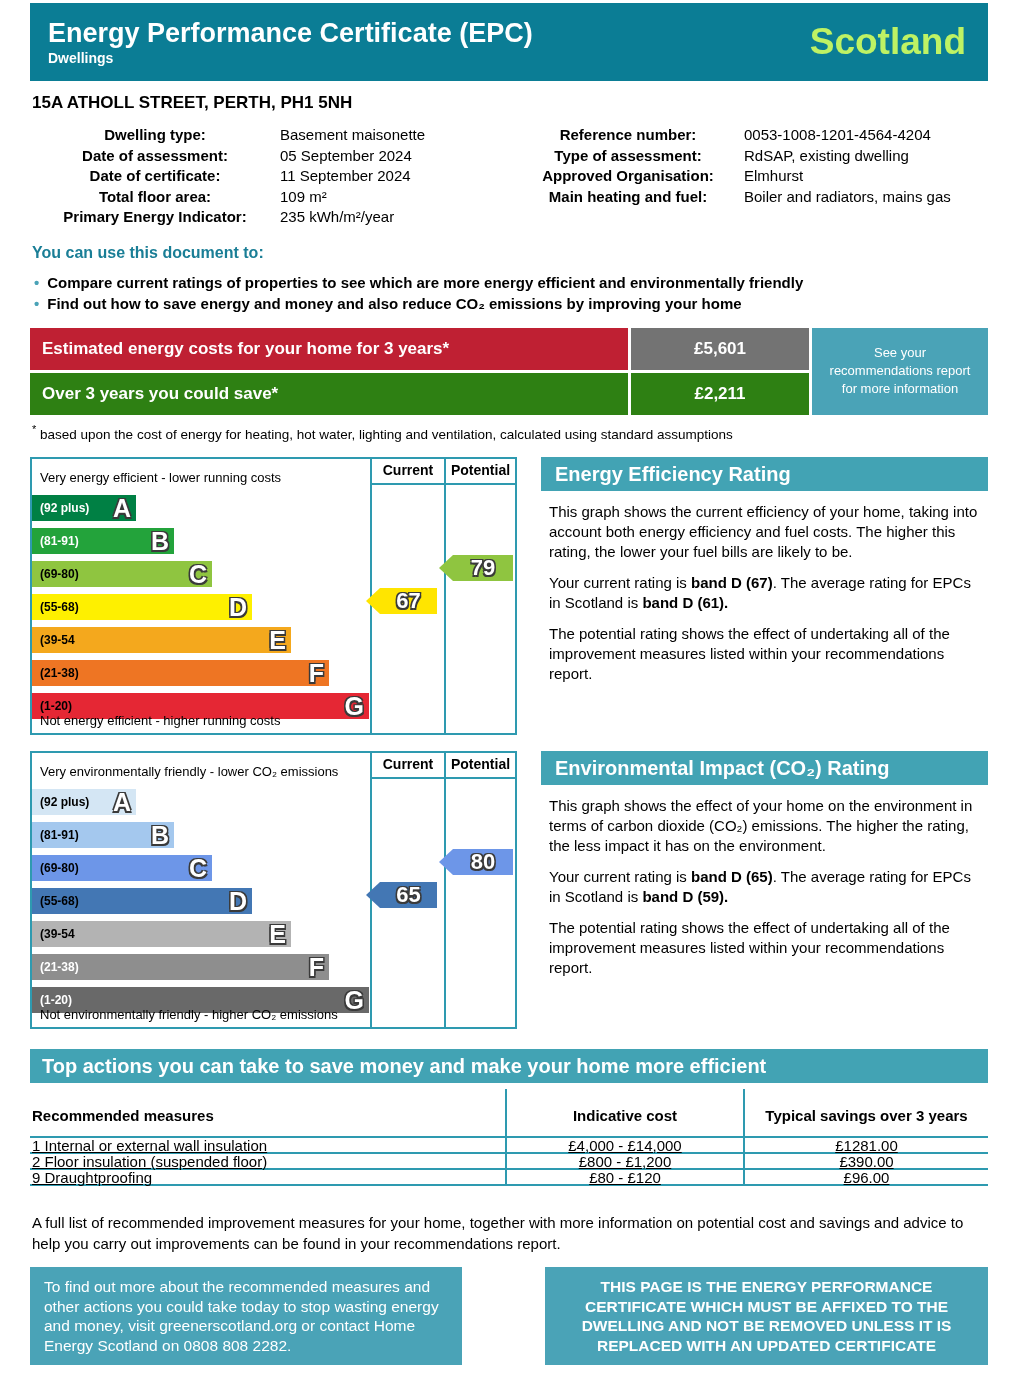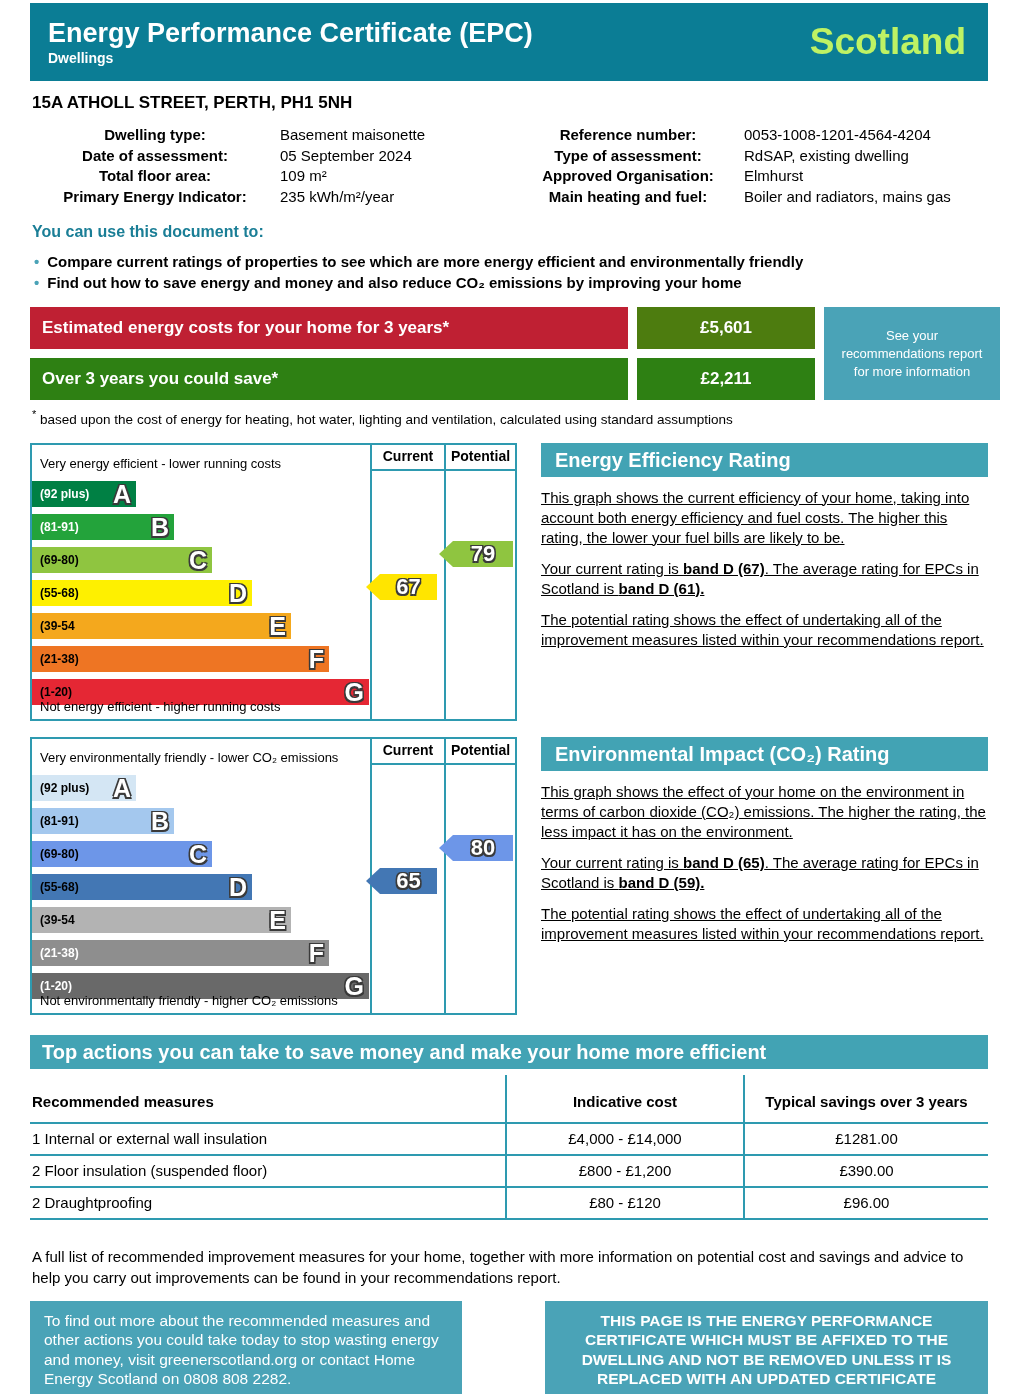--- a/index.html
+++ b/index.html
@@ -27,21 +27,21 @@
   .col-r .dlabel { width:232px; flex:0 0 232px; }
   .dvalue { flex:1; }
 
   
   .docuse-h { color:#1a7e96; font-weight:bold; font-size:16px; margin:16px 0 10px 2px; }
   .bullets { margin:0 0 14px 2px; }
   .bullet { display:flex; font-size:15px; font-weight:bold; line-height:21px; }
   .bullet .dot { color:#4aa3b7; margin:0 8px 0 2px; font-size:15px; }
 
   
-  .costgrid { display:grid; grid-template-columns:598px 178px 176px; grid-template-rows:42px 42px; gap:9px; }
+  .costgrid { display:grid; grid-template-columns:598px 178px 176px; grid-template-rows:42px 42px; gap:3px; }
   .costcell { color:#fff; display:flex; align-items:center; }
   .cost-label { padding-left:12px; font-weight:bold; font-size:17px; }
   .cost-value { justify-content:center; font-weight:bold; font-size:17px; }
   .cost-note { grid-column:3; grid-row:1 / span 2; background:#4aa3b7; color:#fff; font-size:13px; text-align:center; display:flex; align-items:center; justify-content:center; padding:4px 10px; line-height:18px; }
   .footnote { font-size:13.5px; margin:8px 0 0 2px; }
   .footnote sup { font-size:11px; }
 
   
   .rating-row { display:flex; gap:24px; margin-top:16px; }
 
@@ -60,31 +60,31 @@
     text-shadow:-1.5px -1.5px 0 #3a3a3a, 1.5px -1.5px 0 #3a3a3a, -1.5px 1.5px 0 #3a3a3a, 1.5px 1.5px 0 #3a3a3a; }
   .arrow { position:absolute; display:flex; height:26px; }
   .arrow .atip { width:0; height:0; border-top:13px solid transparent; border-bottom:13px solid transparent; border-right:14px solid #000; }
   .arrow .abody { display:flex; align-items:center; justify-content:center; font-size:22px; font-weight:bold; color:#fff;
     text-shadow:-1.5px -1.5px 0 #3a3a3a, 1.5px -1.5px 0 #3a3a3a, -1.5px 1.5px 0 #3a3a3a, 1.5px 1.5px 0 #3a3a3a; }
   .arrow.current { left:334px; } .arrow.current .abody { width:57px; }
   .arrow.potential { left:407px; } .arrow.potential .abody { width:60px; }
 
   .rating-text { flex:1; }
   .sec-head { background:#42a3b4; color:#fff; font-size:20px; font-weight:bold; height:34px; line-height:34px; padding-left:14px; }
-  .rating-text p { font-size:15px; line-height:20px; margin:11px 0;text-decoration:underline; }
+  .rating-text p { font-size:15px; line-height:20px; margin:11px 8px; }
   .b { font-weight:bold; }
 
   
   .actions-band { margin-top:20px; background:#42a3b4; color:#fff; font-size:20px; font-weight:bold; height:34px; line-height:34px; padding-left:12px; }
   .mtable { display:grid; grid-template-columns:475px 238px 245px; margin-top:6px; }
   .mcell { font-size:15px; border-bottom:2px solid #2e9ab0; display:flex; align-items:center; }
   .mcell.head { font-weight:bold; padding-top:18px; padding-bottom:12px; }
   .mcell.c2, .mcell.c3 { border-left:2px solid #2e9ab0; justify-content:center; text-align:center; }
   .mcell.c1 { padding-left:2px; }
-  .mcell.rowc { height:32px; }
+  .mcell.rowc { height:16px;text-decoration:underline; }
 
   .more-info { font-size:15px; line-height:21px; margin:26px 0 0 2px; }
 
   
   .footer { display:flex; margin-top:13px; gap:83px; }
   .fbox { background:#4aa3b7; color:#fff; height:98px; }
   .fbox.left { width:432px; font-size:15.5px; line-height:19.5px; padding:10px 14px; }
   .fbox.right { width:443px; font-size:15.5px; font-weight:bold; line-height:19.5px; padding:10px 12px; text-align:center; display:flex; align-items:center; }
 </style>
 </head>
@@ -106,20 +106,24 @@
     <div class="col-l">
       <div class="drow">
         <span class="dlabel">Dwelling type:</span>
         <span class="dvalue">Basement maisonette</span>
       </div>
       <div class="drow">
         <span class="dlabel">Date of assessment:</span>
         <span class="dvalue">05 September 2024</span>
       </div>
       <div class="drow">
+        <span class="dlabel">Date of certificate:</span>
+        <span class="dvalue">11 September 2024</span>
+      </div>
+      <div class="drow">
         <span class="dlabel">Total floor area:</span>
         <span class="dvalue">109 m²</span>
       </div>
       <div class="drow">
         <span class="dlabel">Primary Energy Indicator:</span>
         <span class="dvalue">235 kWh/m²/year</span>
       </div>
     </div>
     <div class="col-r">
       <div class="drow">
@@ -148,21 +152,21 @@
       <span>Compare current ratings of properties to see which are more energy efficient and environmentally friendly</span>
     </div>
     <div class="bullet">
       <span class="dot">•</span>
       <span>Find out how to save energy and money and also reduce CO₂ emissions by improving your home</span>
     </div>
   </div>
 
   <div class="costgrid">
     <div class="costcell cost-label" style="background: rgb(191, 32, 51);">Estimated energy costs for your home for 3 years*</div>
-    <div class="costcell cost-value" style="background: #4d7c0f;">£5,601</div>
+    <div class="costcell cost-value" style="background: #737373;">£5,601</div>
     <div class="cost-note">See your recommendations report for more information</div>
     <div class="costcell cost-label" style="background: rgb(46, 128, 19);">Over 3 years you could save*</div>
     <div class="costcell cost-value" style="background: rgb(46, 128, 19);">£2,211</div>
   </div>
   <div class="footnote"><sup>*</sup> <span>based upon the cost of energy for heating, hot water, lighting and ventilation, calculated using standard assumptions</span></div>
 
   <div class="rating-row">
     <div class="chart">
       <div class="vline v1"></div>
       <div class="vline v2"></div>
@@ -281,21 +285,21 @@
     <div class="mcell head c3">Typical savings over 3 years</div>
 
     <div class="mcell rowc c1">1 Internal or external wall insulation</div>
     <div class="mcell rowc c2">£4,000 - £14,000</div>
     <div class="mcell rowc c3">£1281.00</div>
 
     <div class="mcell rowc c1">2 Floor insulation (suspended floor)</div>
     <div class="mcell rowc c2">£800 - £1,200</div>
     <div class="mcell rowc c3">£390.00</div>
 
-    <div class="mcell rowc c1">2 Draughtproofing</div>
+    <div class="mcell rowc c1">9 Draughtproofing</div>
     <div class="mcell rowc c2">£80 - £120</div>
     <div class="mcell rowc c3">£96.00</div>
   </div>
 
   <div class="more-info">A full list of recommended improvement measures for your home, together with more information on potential cost and savings and advice to help you carry out improvements can be found in your recommendations report.</div>
 
   <div class="footer">
     <div class="fbox left">To find out more about the recommended measures and other actions you could take today to stop wasting energy and money, visit greenerscotland.org or contact Home Energy Scotland on 0808 808 2282.</div>
     <div class="fbox right">
         <span>THIS PAGE IS THE ENERGY PERFORMANCE CERTIFICATE WHICH MUST BE AFFIXED TO THE DWELLING AND NOT BE REMOVED UNLESS IT IS REPLACED WITH AN UPDATED CERTIFICATE</span>

